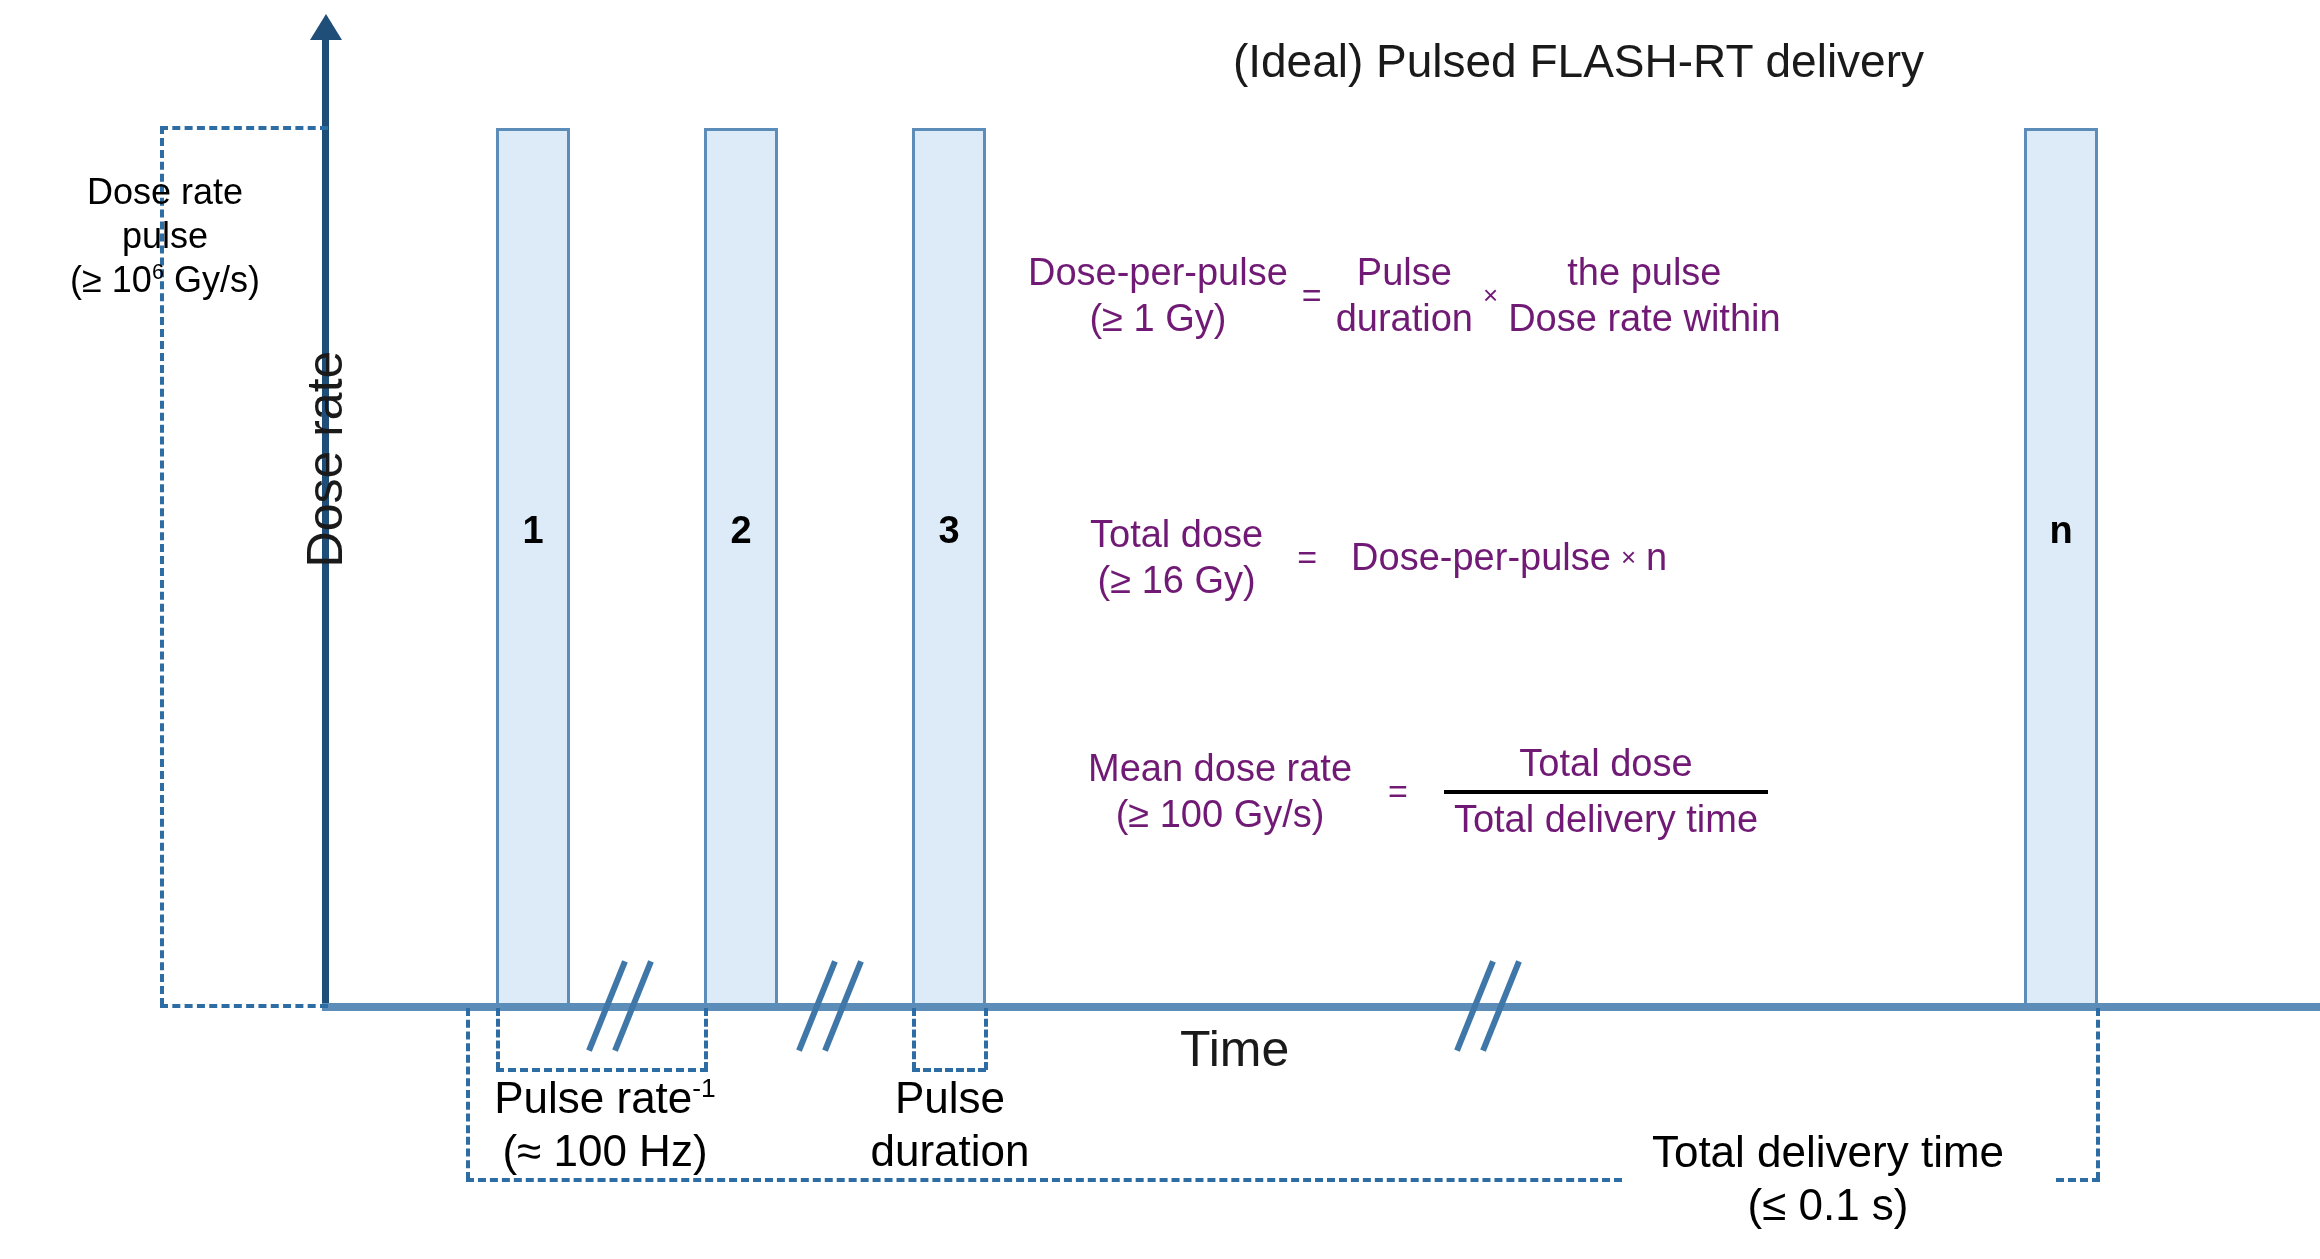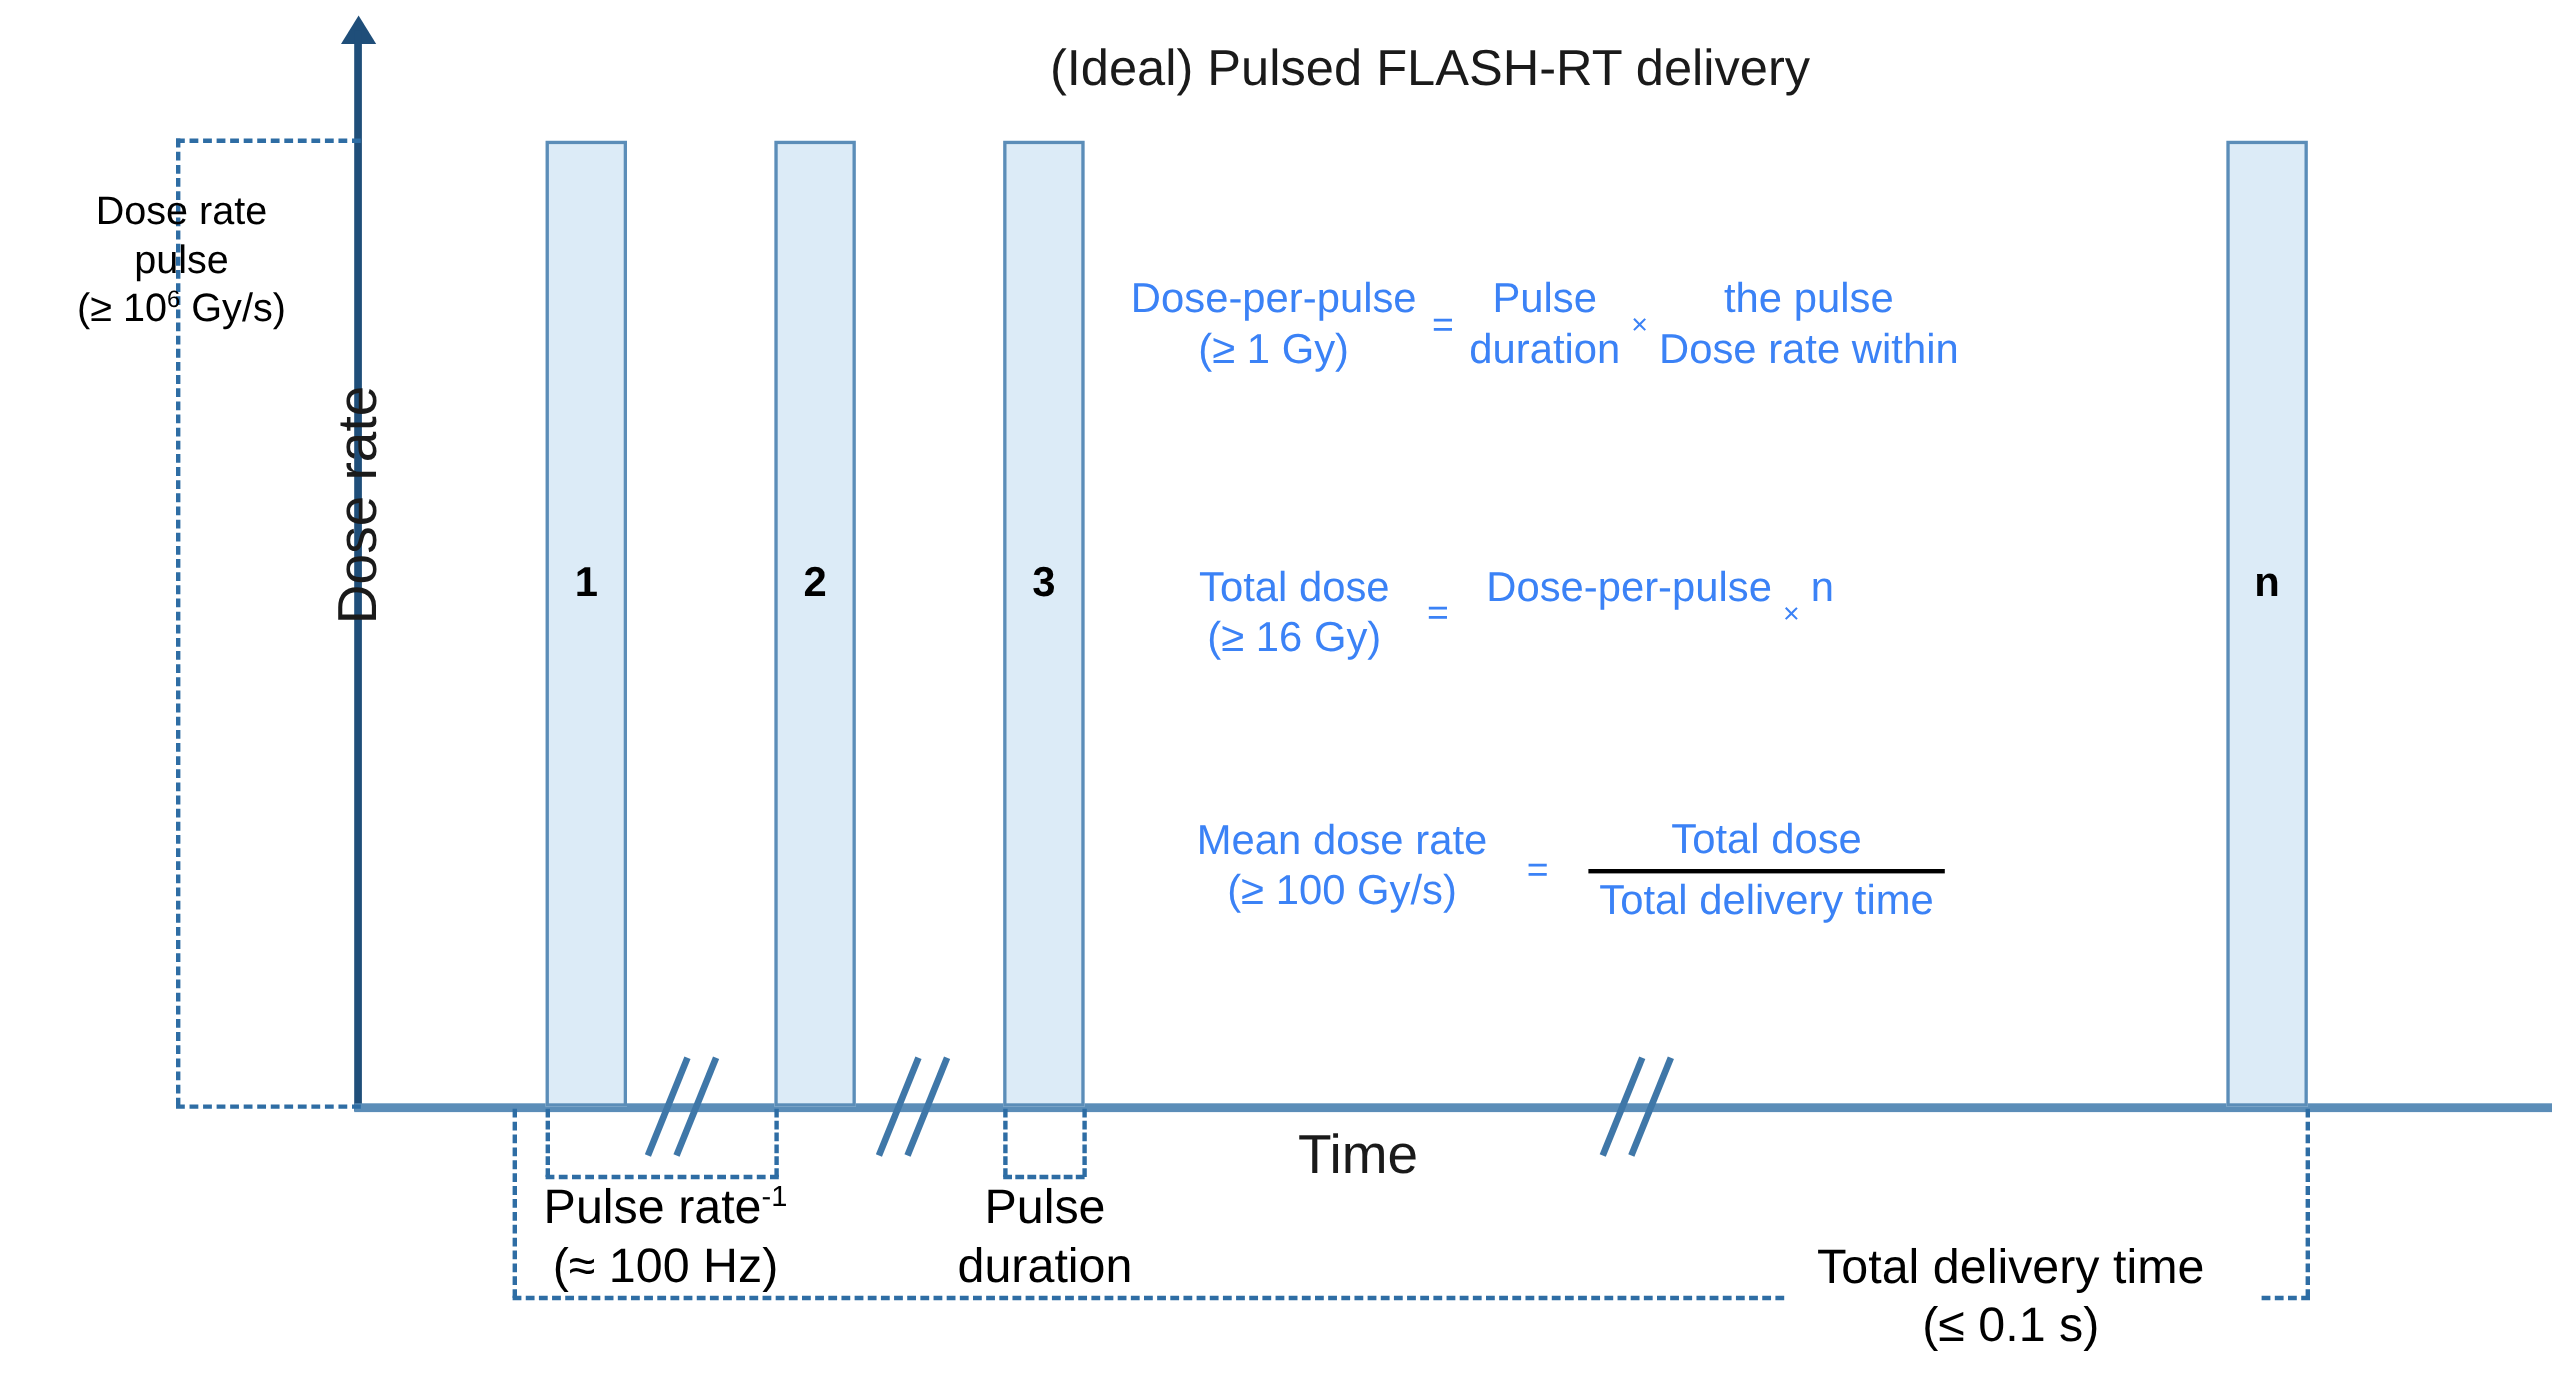--- a/index.html
+++ b/index.html
@@ -89,24 +89,24 @@
   }
   .dash-h {
     position: absolute;
     height: 0;
     border-top: 4px dashed #2e6da4;
   }
 
   
   .title {
     position: absolute;
-    left: 700px;
+    left: 724px;
     top: 34px;
     width: 1200px;
-    text-align: center;
+    text-align: right;
     font-size: 46px;
     color: #1a1a1a;
   }
   .axis-label-y {
     position: absolute;
     left: 175px;
     top: 430px;
     width: 300px;
     text-align: center;
     font-size: 50px;
@@ -137,23 +137,23 @@
     text-align: center;
     font-size: 44px;
     line-height: 1.2;
     color: #000;
   }
 
   
   .eq {
     position: absolute;
     display: flex;
-    align-items: flex-start;
+    align-items: center;
     font-size: 38px;
-    color: #3b82f6;
+    color: #701a75;
   }
   .eq .lhs, .eq .rhs, .eq .term {
     text-align: center;
     line-height: 1.2;
   }
   .eq .op {
     font-size: 34px;
     padding: 0 14px;
     align-self: center;
   }

